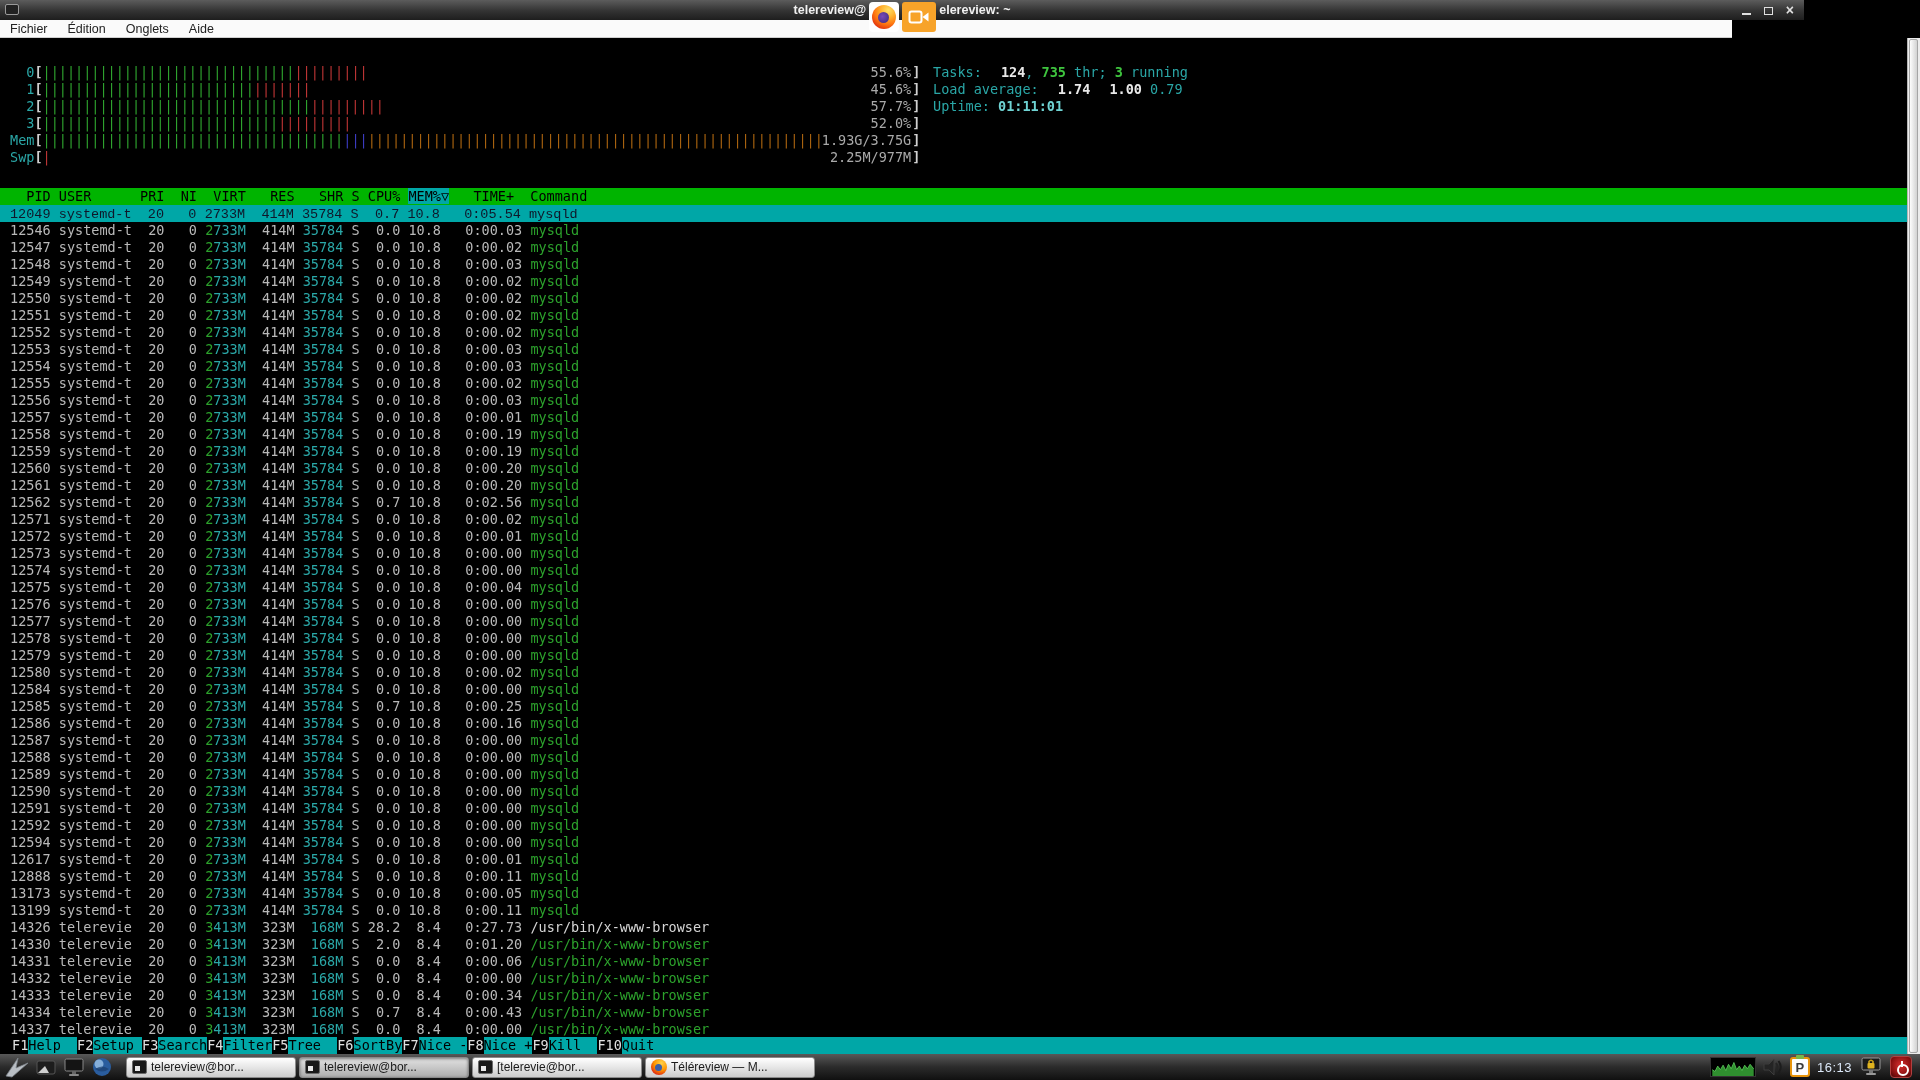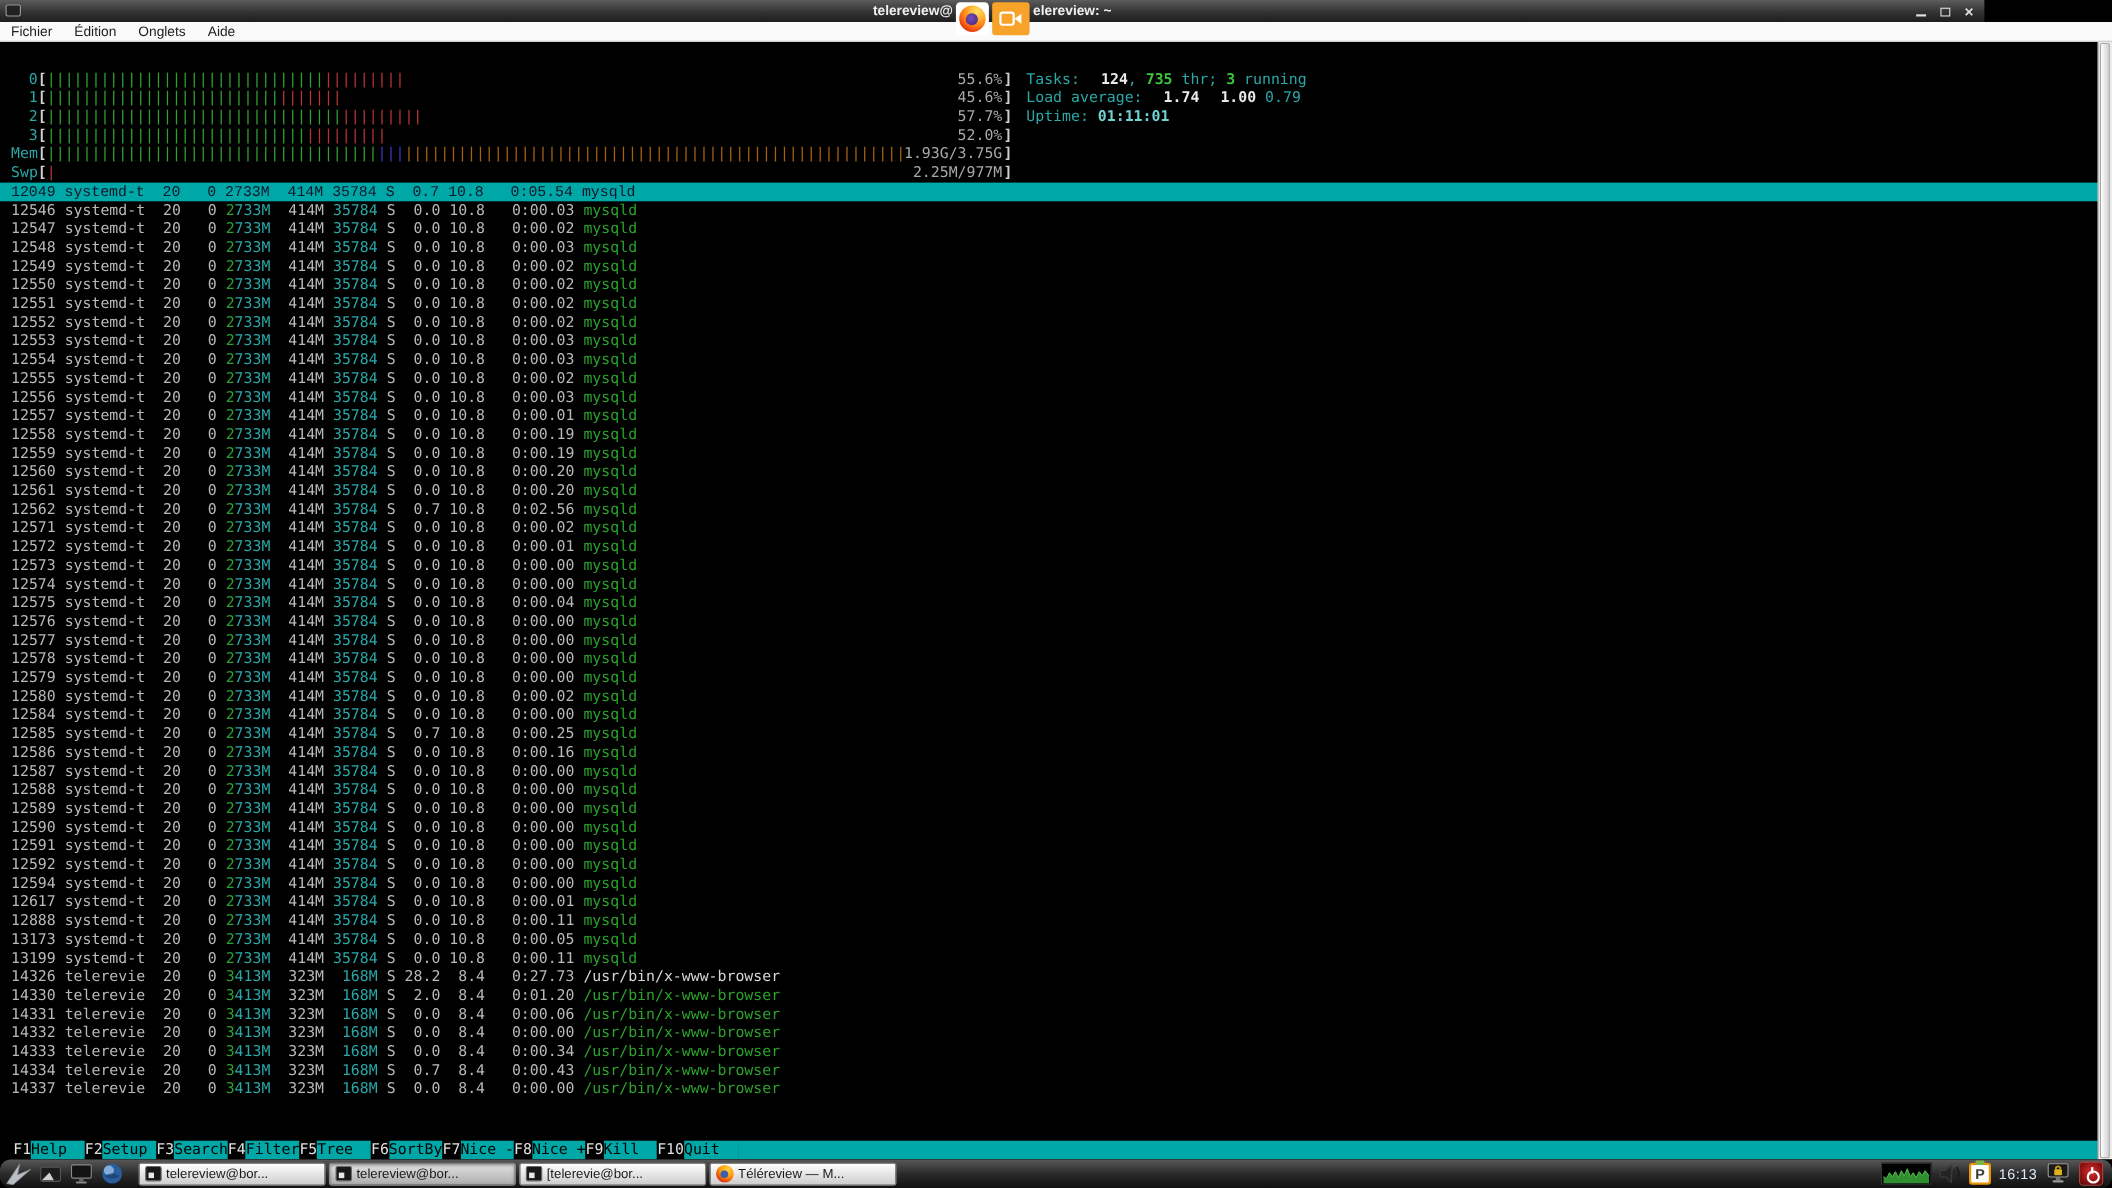--- a/index.html
+++ b/index.html
@@ -20,21 +20,21 @@
   .fx-ball::after { content:""; position:absolute; left:6px; top:7px; width:11px; height:11px;
               border-radius:50%; background:radial-gradient(circle at 40% 40%, #7a4ab8, #3b2a7a); }
   .cam-badge { width:34px; height:30px; background:#f7a329; border-radius:3px; align-self:flex-start;
                margin-top:2px; display:flex; align-items:center; justify-content:center; z-index:40; }
   .win-controls { position:absolute; right:10px; top:0; height:20px; display:flex; gap:13px; align-items:center; }
   .wc-min { width:9px; height:2px; background:#e0e0e0; margin-top:7px; }
   .wc-max { width:9px; height:8px; border:1px solid #e0e0e0; margin-top:1px; }
   .wc-close { color:#e0e0e0; font-size:14px; line-height:14px; font-weight:bold; }
 
   
-  .menubar { position:absolute; top:20px; left:0; width:1920px; height:18px; background:#fafafa;
+  .menubar { position:absolute; top:20px; left:0; width:1732px; height:18px; background:#fafafa;
              border-bottom:1px solid #cfcfcf; display:flex; align-items:center; font-size:12.5px;
              color:#222; z-index:20; }
   .menu-item { padding:0 10px; height:18px; line-height:18px; }
 
   
   .term { position:absolute; top:38px; left:0; width:1920px; height:1016px; background:#000;
           overflow:hidden; font-family:"DejaVu Sans Mono",monospace; font-size:13.5px; line-height:17px; }
   .term-scroll { position:absolute; top:0; right:0; width:13px; height:100%; background:#ececec;
                  border-left:1px solid #b5b5b5; z-index:6; }
   .term-thumb { position:absolute; top:1px; left:1px; width:9px; height:calc(100% - 2px);
@@ -69,21 +69,21 @@
 
   .fnbar { position:absolute; left:12px; right:13px; bottom:0; height:17px; display:flex;
            white-space:pre; background:#000; z-index:5; }
   .fk-key { color:#e0e0e0; }
   .fk-lbl { background:var(--accent); color:#000; }
   .fk-fill { flex:1; background:var(--accent); }
 
   
   .taskbar { position:absolute; bottom:0; left:0; width:1920px; height:26px;
              background:linear-gradient(#585858,#2b2b2b 50%,#101010);
-             display:flex; align-items:center; padding:0 5px; z-index:50;border-radius:10px; }
+             display:flex; align-items:center; padding:0 5px; z-index:50; }
   .tb-launchers { display:flex; align-items:center; gap:7px; }
   .task-buttons { display:flex; gap:3px; margin-left:14px; }
   .tbtn { width:170px; height:21px; border:1px solid #8a8a8a; border-radius:3px;
           background:linear-gradient(#ffffff,#cccccc); display:flex; align-items:center;
           gap:4px; padding:0 5px; font-size:12px; color:#1a1a1a; overflow:hidden; }
   .tbtn.active { background:linear-gradient(#e2e2e2,#adadad); box-shadow:inset 0 1px 3px rgba(0,0,0,.45); }
   .tbtn .lbl { white-space:nowrap; overflow:hidden; }
   .mini-term { width:15px; height:14px; background:#181818; border:1px solid #6a6a6a;
                border-radius:2px; position:relative; flex:none; }
   .mini-term::after { content:""; position:absolute; left:2px; bottom:2px; width:5px; height:5px; background:#e8e8e8; }
@@ -139,20 +139,21 @@
 <div class="term">
   <div class="meters" id="meters">
       <div class="mline"><span class="mlabel">0</span><span class="mbr">[</span><span class="mbar"><span class="pg">|||||||||||||||||||||||||||||||</span><span class="pr">|||||||||</span><span class="mval">55.6%</span></span><span class="mbr">]</span></div>
       <div class="mline"><span class="mlabel">1</span><span class="mbr">[</span><span class="mbar"><span class="pg">||||||||||||||||||||||||||</span><span class="pr">|||||||</span><span class="mval">45.6%</span></span><span class="mbr">]</span></div>
       <div class="mline"><span class="mlabel">2</span><span class="mbr">[</span><span class="mbar"><span class="pg">|||||||||||||||||||||||||||||||||</span><span class="pr">|||||||||</span><span class="mval">57.7%</span></span><span class="mbr">]</span></div>
       <div class="mline"><span class="mlabel">3</span><span class="mbr">[</span><span class="mbar"><span class="pg">|||||||||||||||||||||||||||||</span><span class="pr">|||||||||</span><span class="mval">52.0%</span></span><span class="mbr">]</span></div>
       <div class="mline"><span class="mlabel">Mem</span><span class="mbr">[</span><span class="mbar"><span class="pg">|||||||||||||||||||||||||||||||||||||</span><span class="pb">|||</span><span class="po">||||||||||||||||||||||||||||||||||||||||||||||||||||||||</span><span class="mval">1.93G/3.75G</span></span><span class="mbr">]</span></div>
       <div class="mline"><span class="mlabel">Swp</span><span class="mbr">[</span><span class="mbar"><span class="pr">|</span><span class="mval">2.25M/977M</span></span><span class="mbr">]</span></div>
     </div>
   <div class="summary" id="summary"><div><span class="c">Tasks: </span><span class="wb">124</span><span class="c">, </span><span class="gb">735</span><span class="c"> thr; </span><span class="gb">3</span><span class="c"> running</span></div><div><span class="c">Load average: </span><span class="wb">1.74 </span><span class="wb">1.00 </span><span class="c">0.79</span></div><div><span class="c">Uptime: </span><span class="ub">01:11:01</span></div></div>
+  <div class="thead" id="thead"><span>  PID</span> <span>USER     </span> <span>PRI</span> <span> NI</span> <span> VIRT</span> <span>  RES</span> <span>  SHR</span> <span>S</span> <span>CPU%</span> <span class="hl">MEM%▽</span><span>   TIME+ </span> <span>Command</span></div>
   <div id="rows">
       <div class="prow sel"><span class="fg">12049</span> <span class="fg">systemd-t</span> <span class="fg"> 20</span> <span class="fg">  0</span> <span class="gn">2</span><span class="cy">733M</span> <span class="fg"> 414M</span> <span class="cy">35784</span> <span class="fg">S</span> <span class="fg"> 0.7</span> <span class="fg">10.8</span> <span class="fg">  0:05.54</span> <span class="fg">mysqld</span></div>
       <div class="prow"><span class="fg">12546</span> <span class="fg">systemd-t</span> <span class="fg"> 20</span> <span class="fg">  0</span> <span class="gn">2</span><span class="cy">733M</span> <span class="fg"> 414M</span> <span class="cy">35784</span> <span class="fg">S</span> <span class="fg"> 0.0</span> <span class="fg">10.8</span> <span class="fg">  0:00.03</span> <span class="gn">mysqld</span></div>
       <div class="prow"><span class="fg">12547</span> <span class="fg">systemd-t</span> <span class="fg"> 20</span> <span class="fg">  0</span> <span class="gn">2</span><span class="cy">733M</span> <span class="fg"> 414M</span> <span class="cy">35784</span> <span class="fg">S</span> <span class="fg"> 0.0</span> <span class="fg">10.8</span> <span class="fg">  0:00.02</span> <span class="gn">mysqld</span></div>
       <div class="prow"><span class="fg">12548</span> <span class="fg">systemd-t</span> <span class="fg"> 20</span> <span class="fg">  0</span> <span class="gn">2</span><span class="cy">733M</span> <span class="fg"> 414M</span> <span class="cy">35784</span> <span class="fg">S</span> <span class="fg"> 0.0</span> <span class="fg">10.8</span> <span class="fg">  0:00.03</span> <span class="gn">mysqld</span></div>
       <div class="prow"><span class="fg">12549</span> <span class="fg">systemd-t</span> <span class="fg"> 20</span> <span class="fg">  0</span> <span class="gn">2</span><span class="cy">733M</span> <span class="fg"> 414M</span> <span class="cy">35784</span> <span class="fg">S</span> <span class="fg"> 0.0</span> <span class="fg">10.8</span> <span class="fg">  0:00.02</span> <span class="gn">mysqld</span></div>
       <div class="prow"><span class="fg">12550</span> <span class="fg">systemd-t</span> <span class="fg"> 20</span> <span class="fg">  0</span> <span class="gn">2</span><span class="cy">733M</span> <span class="fg"> 414M</span> <span class="cy">35784</span> <span class="fg">S</span> <span class="fg"> 0.0</span> <span class="fg">10.8</span> <span class="fg">  0:00.02</span> <span class="gn">mysqld</span></div>
       <div class="prow"><span class="fg">12551</span> <span class="fg">systemd-t</span> <span class="fg"> 20</span> <span class="fg">  0</span> <span class="gn">2</span><span class="cy">733M</span> <span class="fg"> 414M</span> <span class="cy">35784</span> <span class="fg">S</span> <span class="fg"> 0.0</span> <span class="fg">10.8</span> <span class="fg">  0:00.02</span> <span class="gn">mysqld</span></div>
       <div class="prow"><span class="fg">12552</span> <span class="fg">systemd-t</span> <span class="fg"> 20</span> <span class="fg">  0</span> <span class="gn">2</span><span class="cy">733M</span> <span class="fg"> 414M</span> <span class="cy">35784</span> <span class="fg">S</span> <span class="fg"> 0.0</span> <span class="fg">10.8</span> <span class="fg">  0:00.02</span> <span class="gn">mysqld</span></div>
       <div class="prow"><span class="fg">12553</span> <span class="fg">systemd-t</span> <span class="fg"> 20</span> <span class="fg">  0</span> <span class="gn">2</span><span class="cy">733M</span> <span class="fg"> 414M</span> <span class="cy">35784</span> <span class="fg">S</span> <span class="fg"> 0.0</span> <span class="fg">10.8</span> <span class="fg">  0:00.03</span> <span class="gn">mysqld</span></div>

